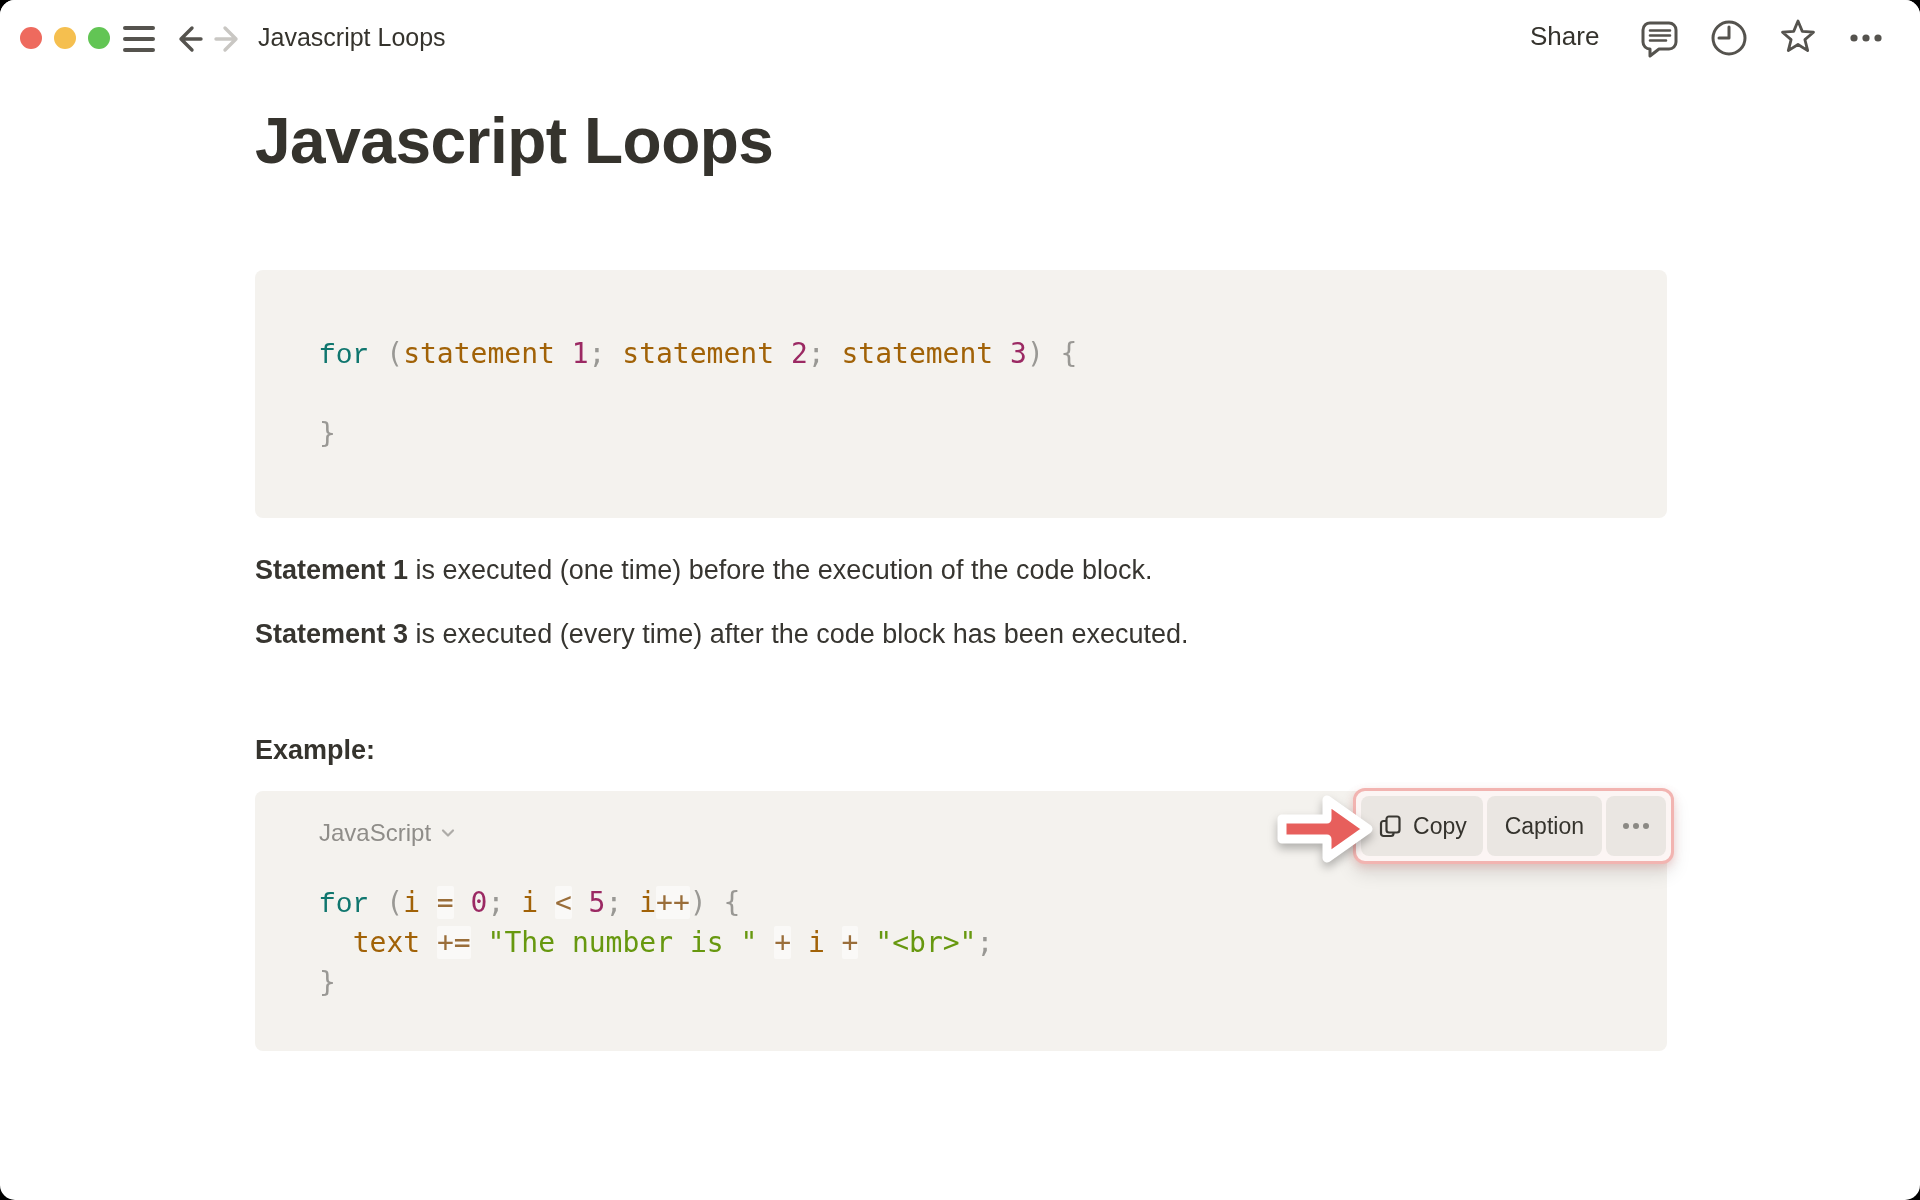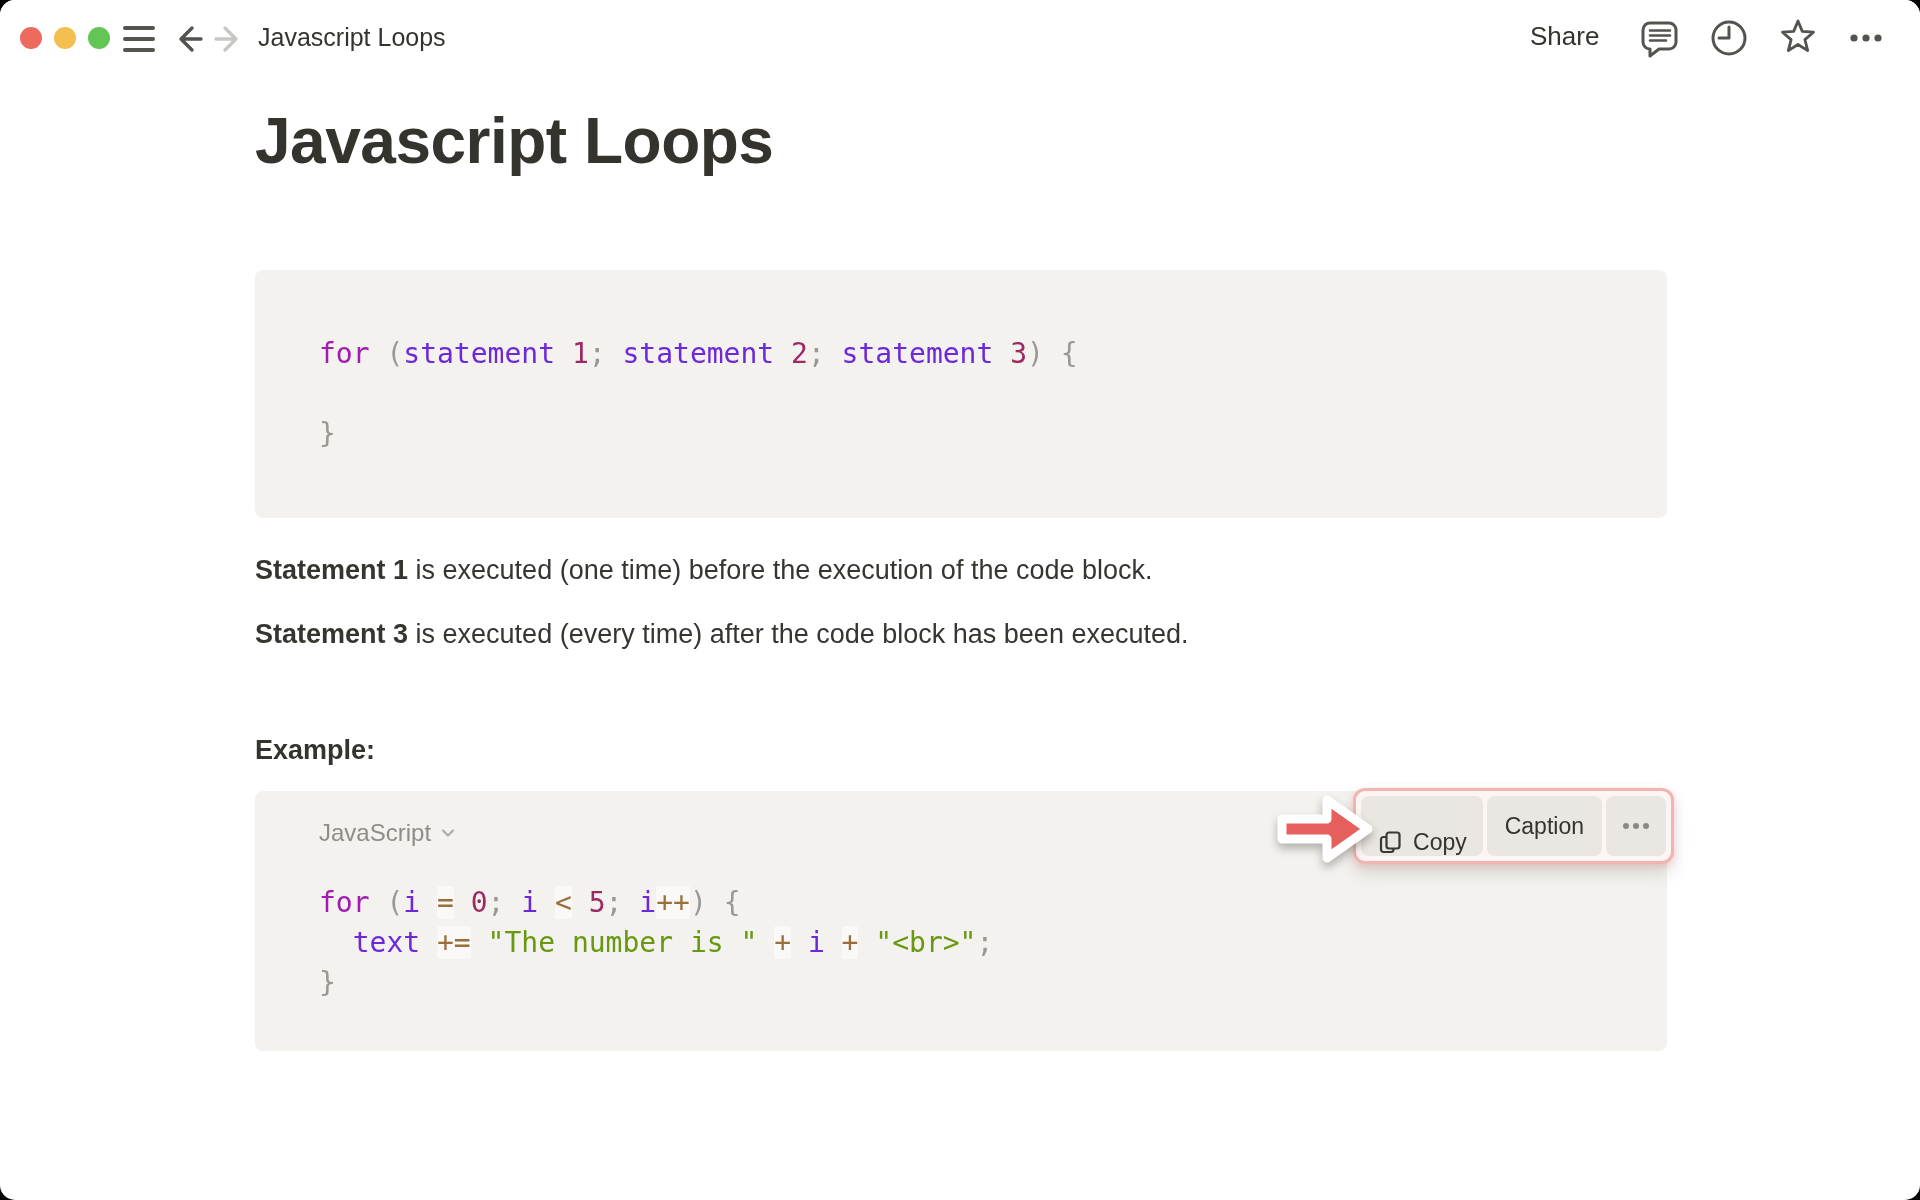--- a/index.html
+++ b/index.html
@@ -26,45 +26,45 @@
   .icon-more{left:1843px;}
 
   
   .content{position:absolute;left:255px;top:0;width:1412px;}
   h1{margin:103px 0 0;font-size:64px;line-height:76px;font-weight:700;color:#35332d;letter-spacing:-.5px;}
 
   .codeblock{background:#f4f2ee;border-radius:8px;font-family:"DejaVu Sans Mono",monospace;font-size:28px;}
   .cb1{margin-top:91px;padding:64px;}
   .code-line{height:40px;line-height:40px;white-space:pre;}
 
-  .tok-kw{color:#a21caf;}
+  .tok-kw{color:#0f766e;font-family:Liberation Mono, monospace;}
   .tok-num{color:#9b2963;}
   .tok-punc{color:#999894;}
   .tok-com{color:#708090;}
   .tok-op{color:#9a6e3a;background:rgba(255,255,255,.55);border-radius:2px;}
   .tok-str{color:#67980f;}
-  .tok-plain{color:#6d28d9;}
+  .tok-plain{color:#a16207;}
 
   .para{margin:0;font-size:27px;line-height:40px;color:#373530;}
   .p-first{margin-top:32px;}
   .p-next{margin-top:24px;}
   .para b{font-weight:700;}
   .example{margin-top:76px;font-size:27px;line-height:40px;font-weight:700;color:#35332d;}
 
   .cb2{margin-top:21px;position:relative;padding:28px 64px 48px;}
   .lang-row{display:flex;align-items:center;gap:7px;height:28px;margin-bottom:36px;width:max-content;cursor:pointer;
             font-family:"Liberation Sans",sans-serif;font-size:24px;color:#8f8d89;}
 
   
   .toolbar{position:absolute;top:-3px;right:-7px;height:76px;box-sizing:border-box;z-index:2;
            border:3px solid #f2b4b1;background:#fcf5f4;border-radius:12px;padding:5px;display:flex;gap:4px;
            box-shadow:0 10px 18px rgba(0,0,0,.10), 0 3px 8px rgba(233,95,90,.22);}
   .seg{background:#eae6e2;border-radius:8px;display:flex;align-items:center;justify-content:center;cursor:pointer;
        font-family:"Liberation Sans",sans-serif;font-size:23px;color:#35332d;}
-  .seg-copy{padding:0 16px;gap:9px;align-items:flex-end;}
+  .seg-copy{padding:0 16px;gap:9px;}
   .seg-caption{padding:0 18px;}
   .seg-more{padding:0 14px;}
 
   .annot-arrow{position:absolute;top:-2px;right:292px;width:100px;height:80px;z-index:3;
                filter:drop-shadow(0 5px 5px rgba(0,0,0,.28));}
 </style>
 </head>
 <body>
 
 <div class="window">

